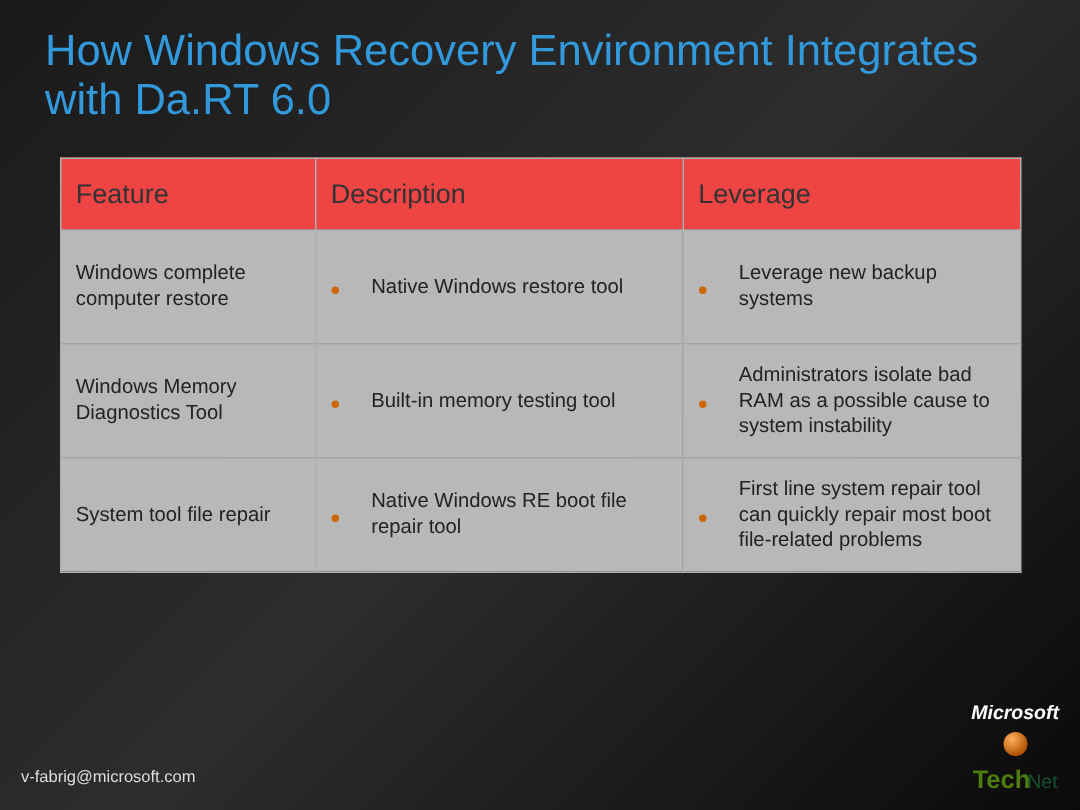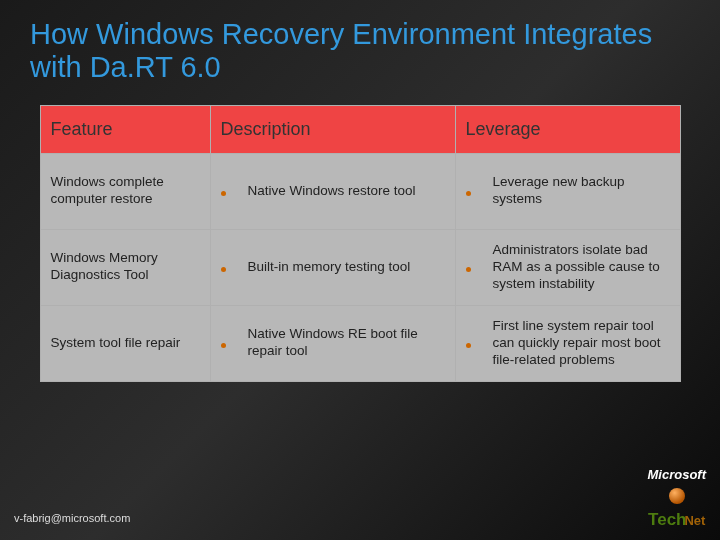--- a/index.html
+++ b/index.html
@@ -57,21 +57,21 @@
     left: 14px; bottom: 16px;
     color: #ddd; font-size: 11px;
   }
   .brand {
     position: absolute;
     right: 14px; bottom: 10px;
     display: flex; align-items: center; gap: 6px; flex-direction: column;
   }
   .ms-name { color: #fff; font-style: italic; font-size: 13px; font-weight: 600; }
   .tn { color: #4d7c0f; font-size: 17px; font-weight: 600; }
-  .tn-sub { color: #a16207; font-size: 13px; font-weight: 700; margin-left: -2px; }
+  .tn-sub { color: #14532d; font-size: 13px; font-weight: 400; margin-left: -2px; }
   .sphere {
     width: 16px; height: 16px; border-radius: 50%;
     background: radial-gradient(circle at 35% 30%, #ffb060, #b35400 70%);
   }
 </style>
 </head>
 <body>
 
 <div class="slide">
   <h1 class="title">How Windows Recovery Environment Integrates with Da.RT 6.0</h1>

